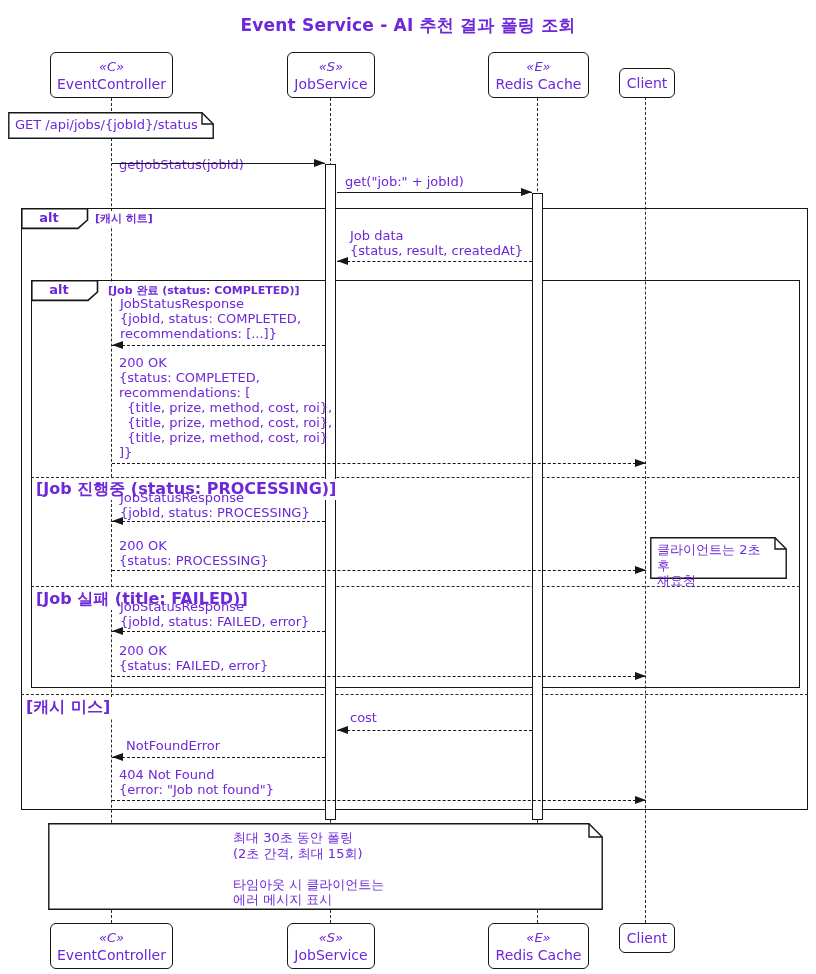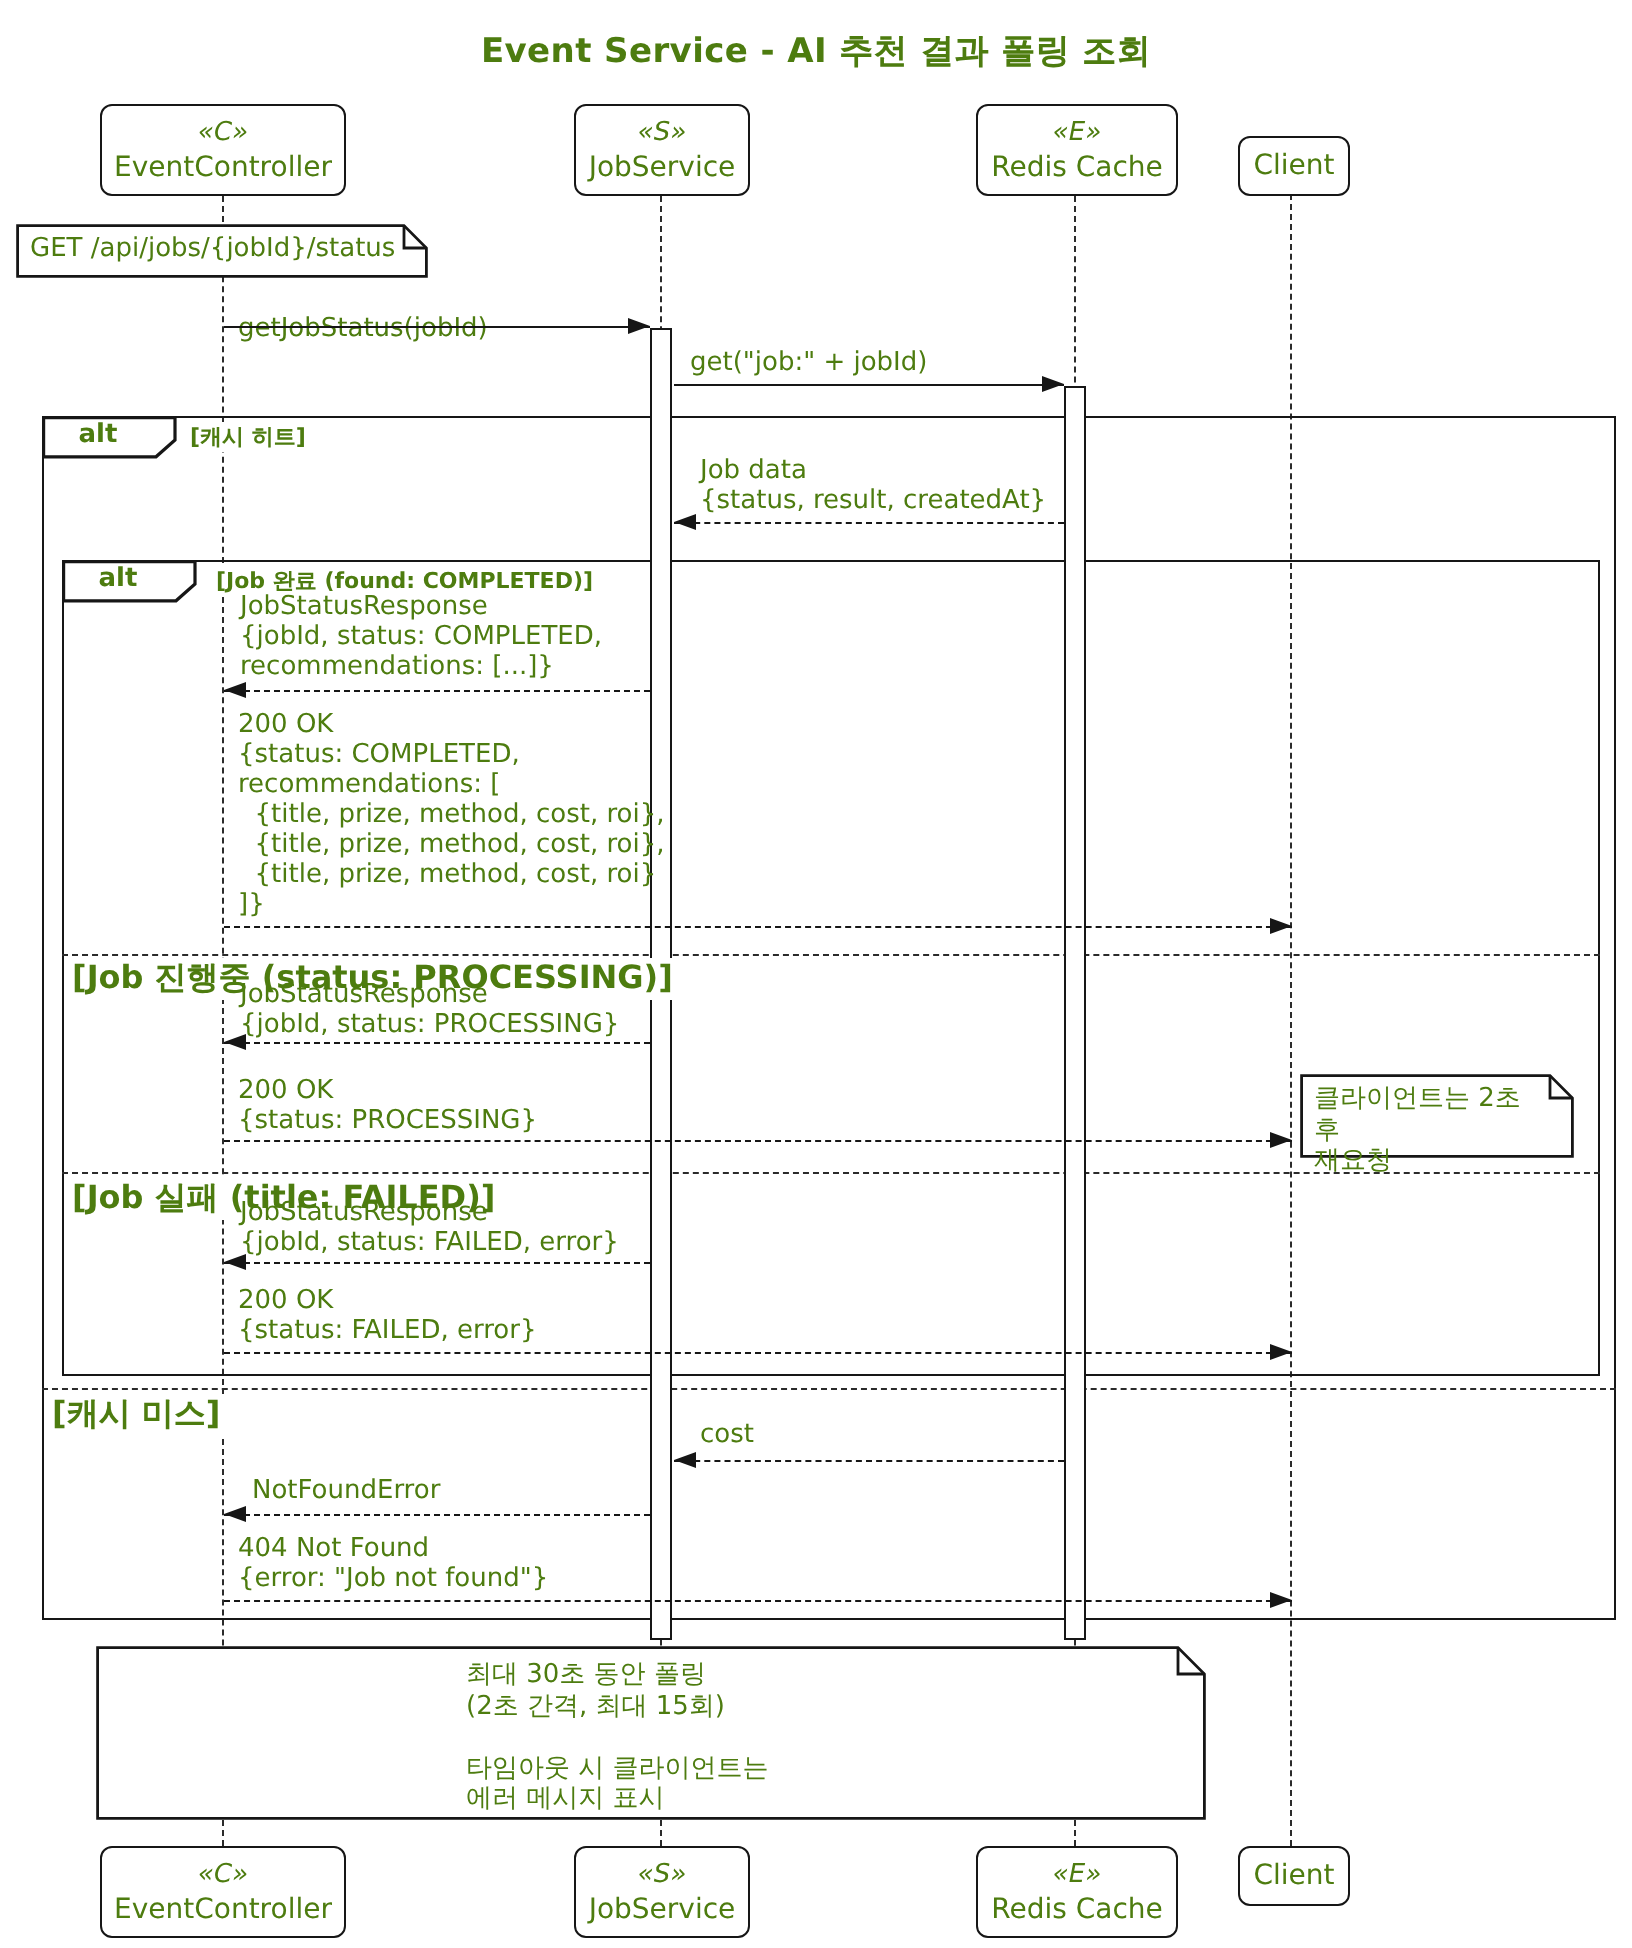--- a/index.html
+++ b/index.html
@@ -1,18 +1,18 @@
 <!DOCTYPE html>
 <html><head>
 <meta charset="utf-8">
 <style>
   html,body{margin:0;padding:0;background:#fff;}
   #canvas{
     position:relative;width:816px;height:974px;background:#ffffff;
-    font-family:"DejaVu Sans","Liberation Sans",sans-serif;color:#4d7c0f;
+    font-family:"DejaVu Sans","Liberation Sans",sans-serif;color:#6d28d9;
     overflow:hidden;
   }
   .title{position:absolute;left:0;top:14px;width:100%;text-align:center;
     font-size:17px;font-weight:bold;letter-spacing:.2px;z-index:7;}
   
   .pbox{position:absolute;border:1.6px solid #161616;border-radius:6px;background:#fff;
     text-align:center;z-index:6;box-sizing:border-box;display:flex;flex-direction:column;justify-content:center;}
   .pbox .stereo{font-style:italic;font-size:13px;line-height:17px;}
   .pbox .pname{font-size:14px;line-height:18px;}
   
@@ -58,21 +58,21 @@
   <div class="frame-op" style="left:21px;top:210px;">alt</div>
   <div class="frame-cond" style="left:93px;top:211px;">[캐시 히트]</div>
   <div class="divider" style="left:21px;top:694px;width:787px;"></div>
   <div class="divider-label" style="left:24px;top:697px;">[캐시 미스]</div>
 
   <div class="frame" style="left:31px;top:280px;width:769px;height:408px;"></div>
   <svg class="frame-tab" style="left:31px;top:280px;" width="70" height="22">
     <path d="M0.8,0.8 H66.5 V12 L57,20.4 H0.8 Z" fill="#ffffff" stroke="#161616" stroke-width="1.6"></path>
   </svg>
   <div class="frame-op" style="left:31px;top:282px;">alt</div>
-  <div class="frame-cond" style="left:106px;top:283px;">[Job 완료 (found: COMPLETED)]</div>
+  <div class="frame-cond" style="left:106px;top:283px;">[Job 완료 (status: COMPLETED)]</div>
   <div class="divider" style="left:31px;top:477px;width:769px;"></div>
   <div class="divider-label" style="left:34px;top:479px;">[Job 진행중 (status: PROCESSING)]</div>
   <div class="divider" style="left:31px;top:586px;width:769px;"></div>
   <div class="divider-label" style="left:34px;top:589px;">[Job 실패 (title: FAILED)]</div>
 
   <div class="activation" style="left:325px;top:164px;height:654px;"></div>
   <div class="activation" style="left:532px;top:193px;height:625px;"></div>
 
   <div class="mlabel" style="left:119px;top:145px;margin-top:12px;">getJobStatus(jobId)</div>
   <div class="arr solid" style="left:112px;top:159px;width:213px;">

